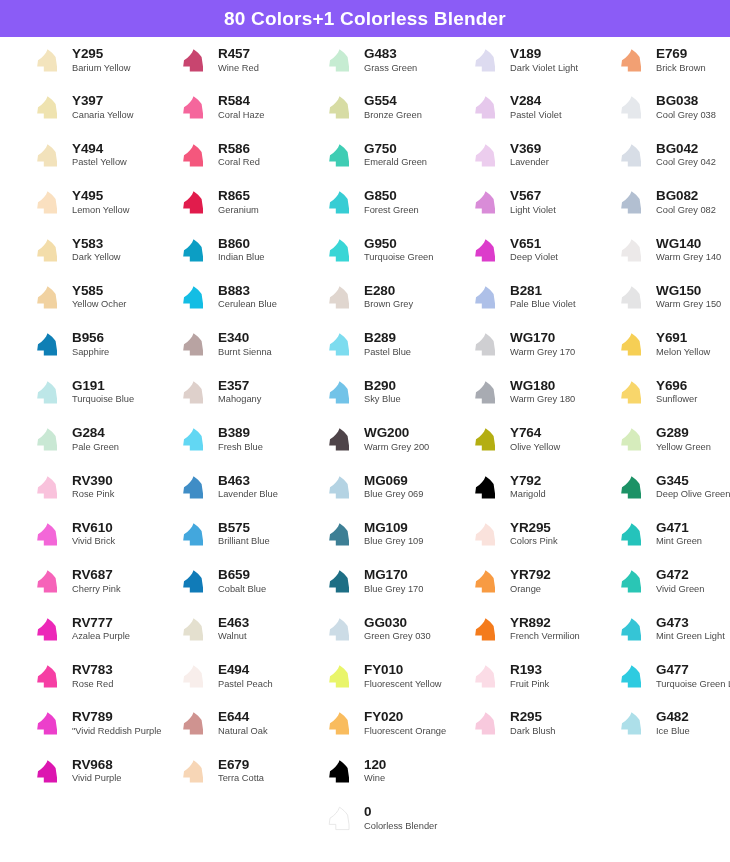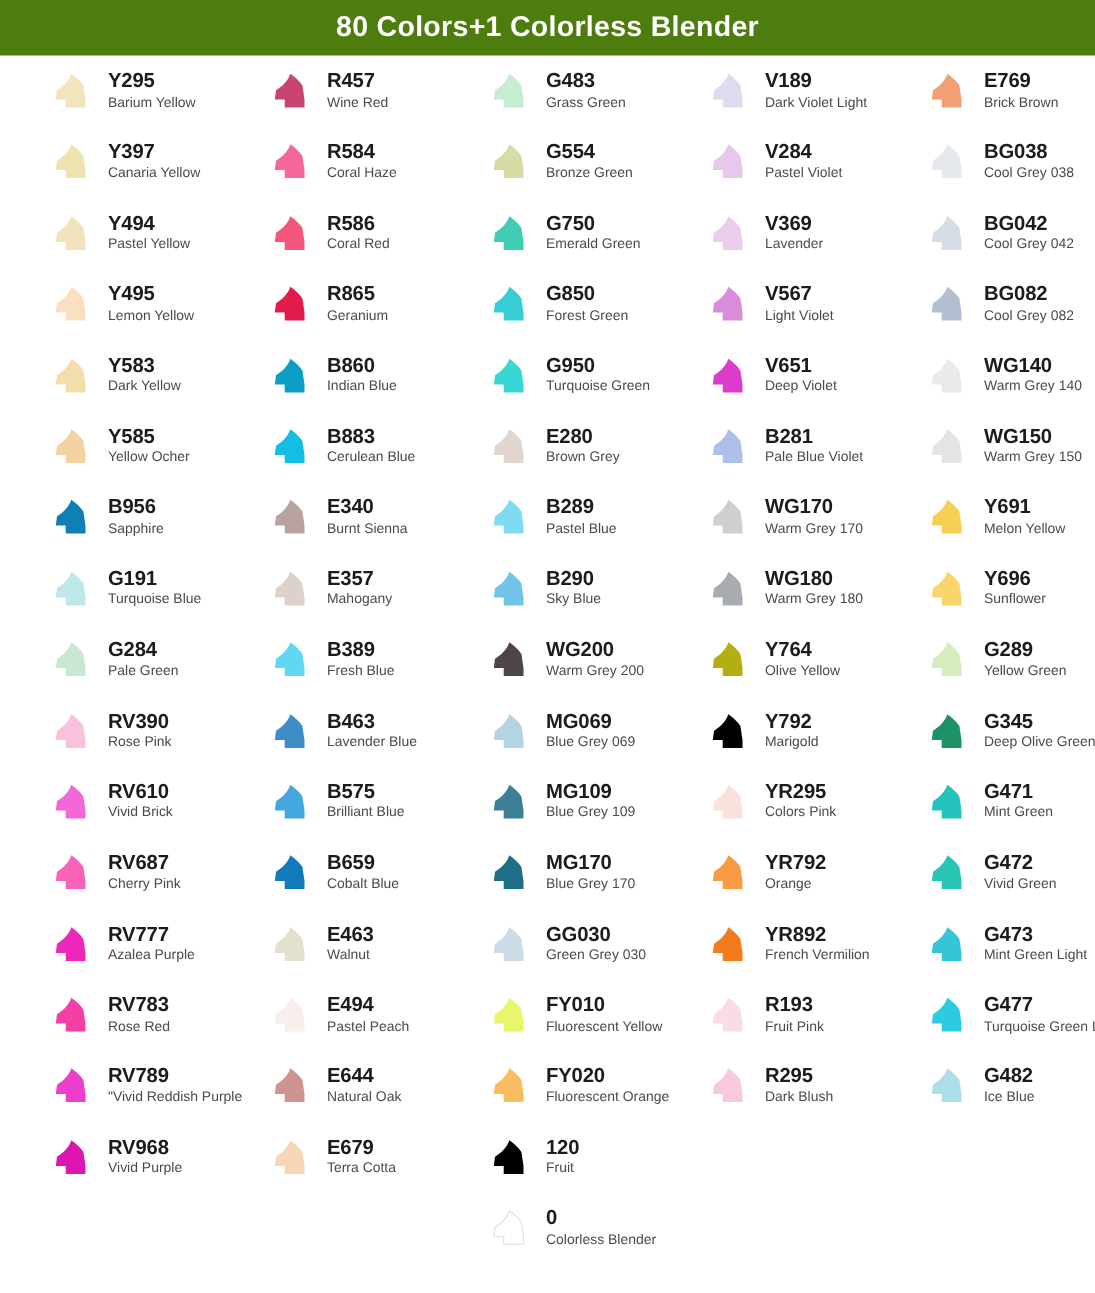--- a/index.html
+++ b/index.html
@@ -88,21 +88,21 @@
     white-space: nowrap;
     font-family: "Liberation Sans", sans-serif;
   }
   .nib.blender svg .body { stroke: #e2e2e2; stroke-width: 0.8; }
 </style>
 </head>
 <body>
 
 <div id="page">
 
-  <div id="header" style="background: #4d7c0f;">
+  <div id="header" style="background: #8b5cf6;">
     <div id="header-title" style="color: rgb(255, 255, 255);">80 Colors+1 Colorless Blender</div>
   </div>
 
   <div id="grid">
       <div class="cell">
         <div class="nib">
           <svg viewBox="0 0 30 30" xmlns="http://www.w3.org/2000/svg">
             <path class="body" d="M13.5 2.2 C12.2 6.5 8.6 10.4 4.0 13.2 L3.2 19.4 L9.8 19.4 L9.8 24.6 L23.0 24.6 L23.0 19.4 L21.6 10.0 C19.8 7.2 16.6 4.2 13.5 2.2 Z" fill="#f3e4bd"></path>
           </svg>
         </div>
@@ -948,21 +948,21 @@
         </div>
       </div>
       <div class="cell">
         <div class="nib">
           <svg viewBox="0 0 30 30" xmlns="http://www.w3.org/2000/svg">
             <path class="body" d="M13.5 2.2 C12.2 6.5 8.6 10.4 4.0 13.2 L3.2 19.4 L9.8 19.4 L9.8 24.6 L23.0 24.6 L23.0 19.4 L21.6 10.0 C19.8 7.2 16.6 4.2 13.5 2.2 Z" fill="#000000"></path>
           </svg>
         </div>
         <div class="labels">
           <div class="code">120</div>
-          <div class="name">Fruit</div>
+          <div class="name">Wine</div>
         </div>
       </div>
       <div class="cell empty"></div>
       <div class="cell empty"></div>
       <div class="cell empty"></div>
       <div class="cell empty"></div>
       <div class="cell">
         <div class="nib blender">
           <svg viewBox="0 0 30 30" xmlns="http://www.w3.org/2000/svg">
             <path class="body" d="M13.5 2.2 C12.2 6.5 8.6 10.4 4.0 13.2 L3.2 19.4 L9.8 19.4 L9.8 24.6 L23.0 24.6 L23.0 19.4 L21.6 10.0 C19.8 7.2 16.6 4.2 13.5 2.2 Z" fill="#ffffff" stroke="#dcdcdc" stroke-width="0.9"></path>

